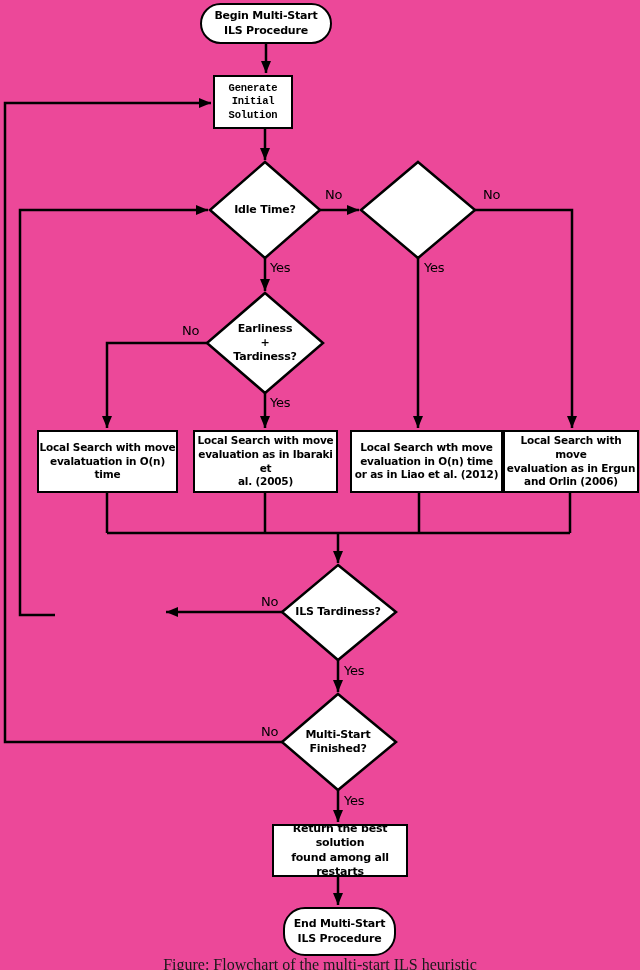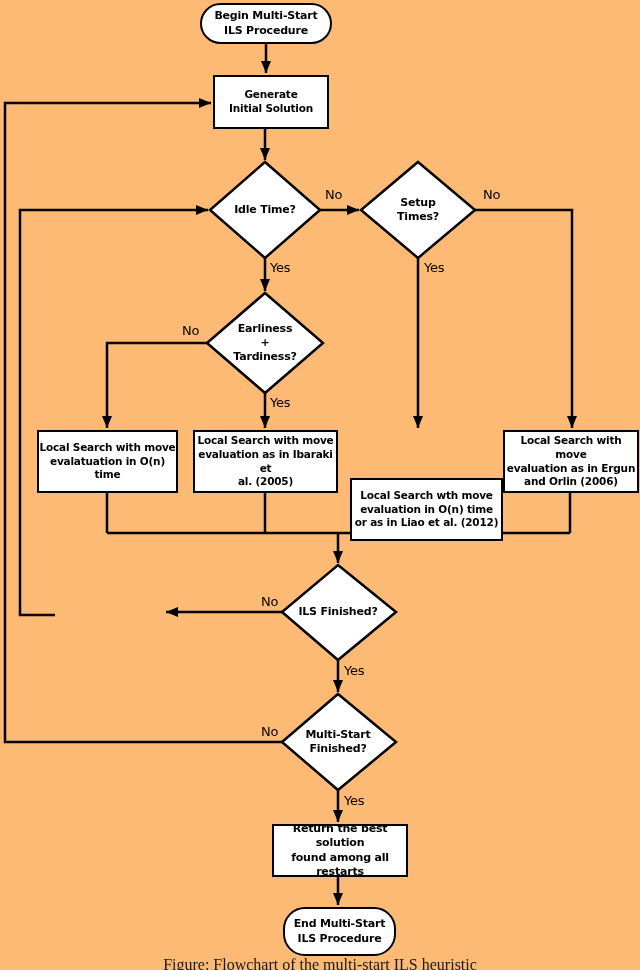--- a/index.html
+++ b/index.html
@@ -1,17 +1,17 @@
 <!DOCTYPE html>
 <html><head>
 <meta charset="utf-8">
 <style>
   html,body{margin:0;padding:0;background:#ffffff;}
   #canvas{
-    position:relative;width:640px;height:970px;background:#fdba74;
+    position:relative;width:640px;height:970px;background:#ec4899;
     overflow:hidden;font-family:"DejaVu Sans","Liberation Sans",sans-serif;
   }
   #connectors{position:absolute;left:0;top:0;width:640px;height:970px;}
   .node{
     position:absolute;box-sizing:border-box;display:flex;align-items:center;justify-content:center;
     text-align:center;color:#000;font-weight:700;font-size:10.5px;line-height:1.3;
     white-space:pre-line;letter-spacing:-0.2px;
   }
   .rect{background:#ffffff;border:2.5px solid #000;}
   .capsule{background:#ffffff;border:2.5px solid #000;border-radius:22px;font-size:11px;}
@@ -78,49 +78,47 @@
       <polygon points="418,162 475,210 418,258 361,210"></polygon>
       <polygon points="265,293 323,343 265,393 207,343"></polygon>
       <polygon points="338,565 396,612 338,660 282,612"></polygon>
       <polygon points="338,694 396,742 338,790 282,742"></polygon>
     </g>
   </svg>
 
   <div class="node capsule" style="left:200px;top:3px;width:132px;height:41px;">Begin Multi-Start
 ILS Procedure</div>
 
-  <div class="node rect" style="left:213px;top:75px;width:116px;height:54px;">Generate
+  <div class="node rect" style="left:213px;top:75px;width:80px;height:54px;font-family:Liberation Mono, monospace;">Generate
 Initial Solution</div>
 
   <div class="node dlabel" style="left:213px;top:186px;width:104px;height:48px;">Idle Time?</div>
 
-  <div class="node dlabel" style="left:366px;top:186px;width:104px;height:48px;">Setup
-Times?</div>
 
   <div class="node dlabel" style="left:213px;top:313px;width:104px;height:60px;">Earliness
 +
 Tardiness?</div>
 
   <div class="node rect" style="left:37px;top:430px;width:141px;height:63px;">Local Search with move
 evalatuation in O(n)
 time</div>
 
   <div class="node rect" style="left:193px;top:430px;width:145px;height:63px;">Local Search with move
 evaluation as in Ibaraki et
 al. (2005)</div>
 
-  <div class="node rect" style="left:350px;top:430px;width:153px;height:63px;margin-top:48px;">Local Search wth move
+  <div class="node rect" style="left:350px;top:430px;width:153px;height:63px;">Local Search wth move
 evaluation in O(n) time
 or as in Liao et al. (2012)</div>
 
   <div class="node rect" style="left:503px;top:430px;width:136px;height:63px;">Local Search with move
 evaluation as in Ergun
 and Orlin (2006)</div>
 
-  <div class="node dlabel" style="left:286px;top:588px;width:104px;height:48px;">ILS Finished?</div>
+  <div class="node dlabel" style="left:286px;top:588px;width:104px;height:48px;">ILS Tardiness?</div>
 
 
   <div class="node rect" style="left:272px;top:824px;width:136px;height:53px;font-size:11px;">Return the best solution
 found among all restarts</div>
 
   <div class="node dlabel" style="left:286px;top:718px;width:104px;height:48px;">Multi-Start
 Finished?</div>
 
   <div class="node capsule" style="left:283px;top:907px;width:113px;height:49px;">End Multi-Start
 ILS Procedure</div>

